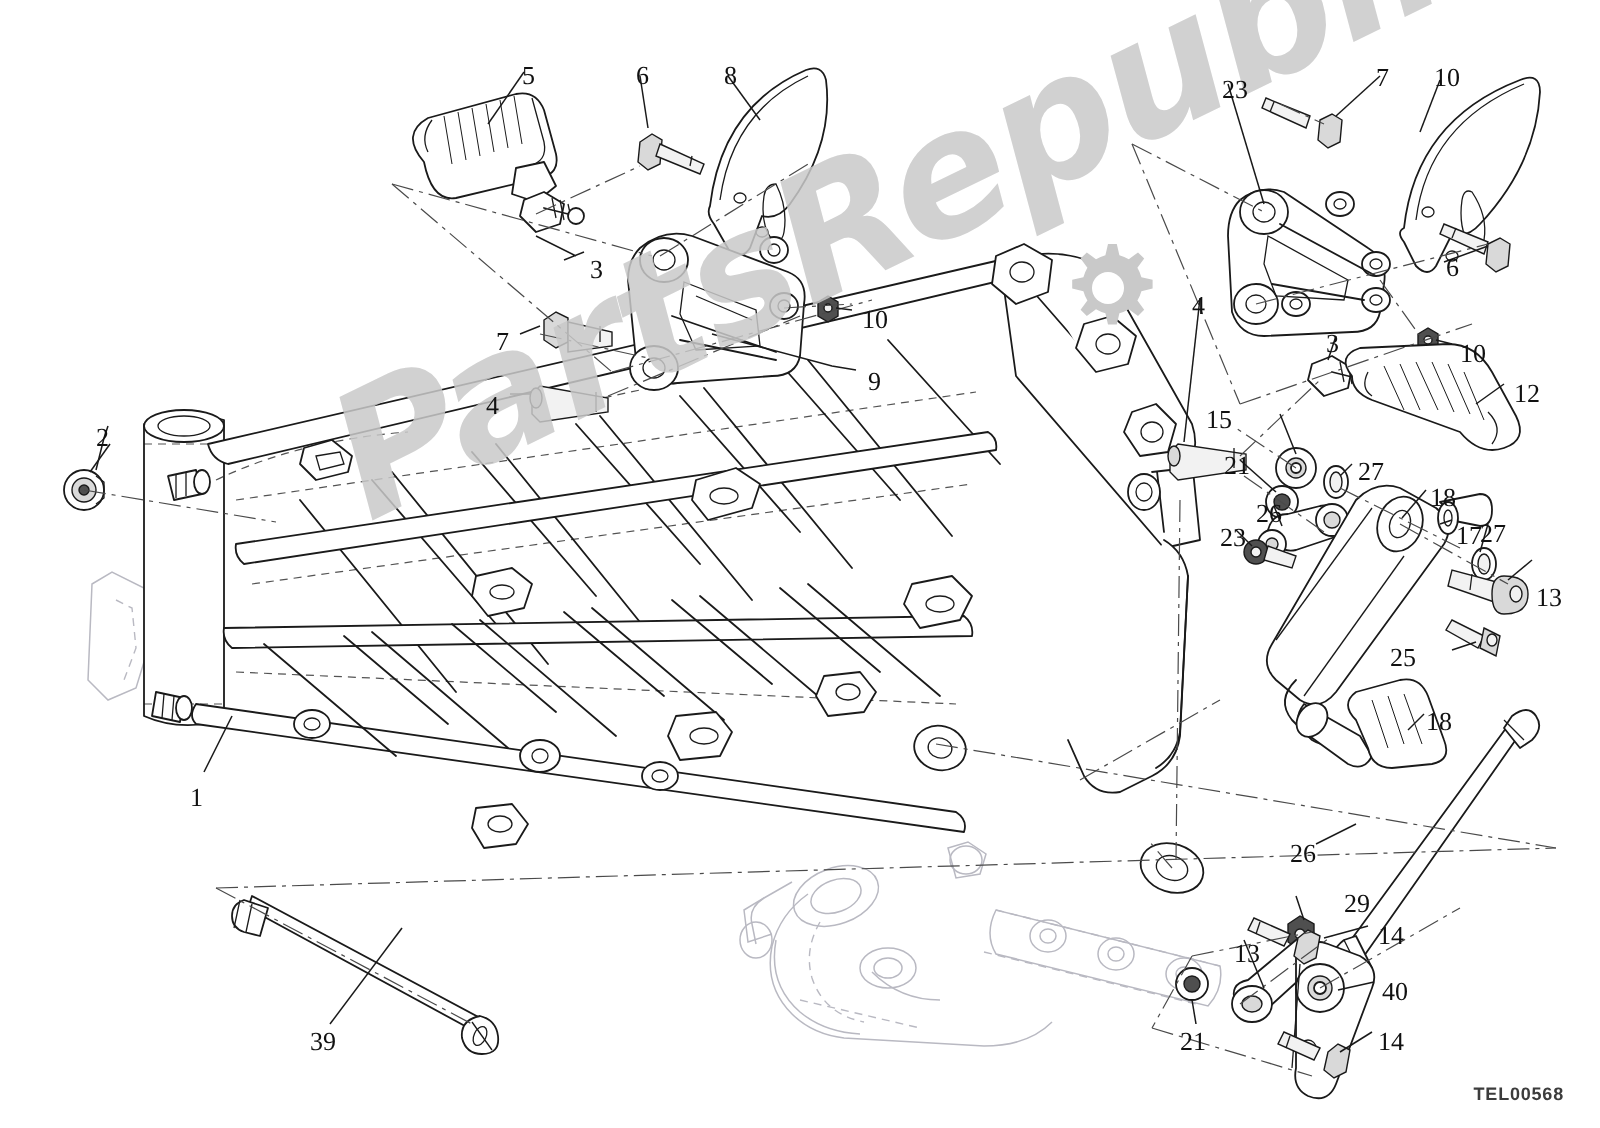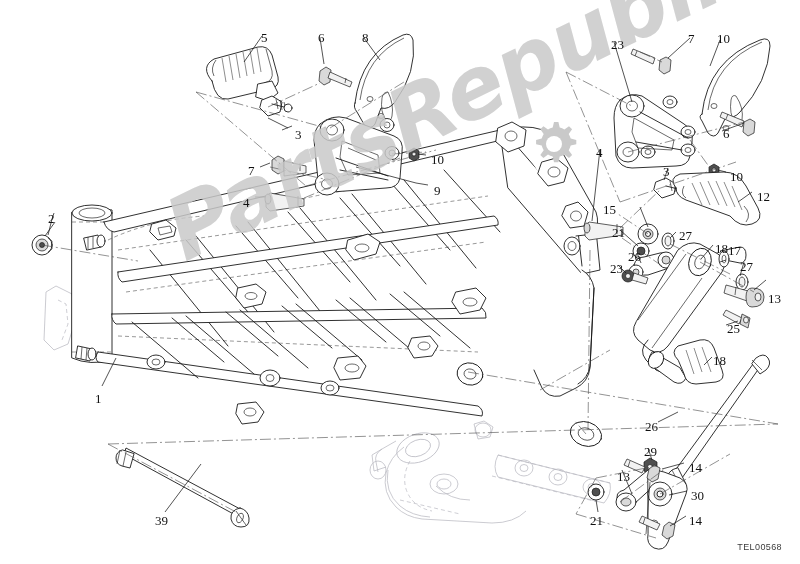--- a/index.html
+++ b/index.html
@@ -38,21 +38,21 @@
     font-family:"Liberation Serif",serif;
     font-size:13px;color:#111;
     line-height:13px;
     white-space:nowrap;
   }
 
   
   #code{
     position:absolute;right:18px;bottom:12px;z-index:12;
     font-family:"Liberation Sans",sans-serif;
-    font-size:9px;font-weight:normal;color:#3c3c3c;letter-spacing:.4px;
+    font-size:9px;font-weight:bold;color:#3c3c3c;letter-spacing:.4px;
   }
 </style>
 </head>
 <body>
 
 <div id="sheet">
 
   <svg id="drawing" viewBox="0 0 800 564">
     <defs>
       <style>
@@ -615,33 +615,33 @@
     <span class="lbl" style="left:248px;top:164px">7</span>
     <span class="lbl" style="left:362px;top:31px">8</span>
     <span class="lbl" style="left:434px;top:184px">9</span>
     <span class="lbl" style="left:431px;top:153px">10</span>
     <span class="lbl" style="left:717px;top:32px">10</span>
     <span class="lbl" style="left:757px;top:190px">12</span>
     <span class="lbl" style="left:768px;top:292px">13</span>
     <span class="lbl" style="left:689px;top:461px">14</span>
     <span class="lbl" style="left:603px;top:203px">15</span>
     <span class="lbl" style="left:617px;top:470px">13</span>
-    <span class="lbl" style="left:728px;top:244px">17</span>
+    <span class="lbl" style="left:728px;top:261px">17</span>
     <span class="lbl" style="left:713px;top:354px">18</span>
     <span class="lbl" style="left:715px;top:242px">18</span>
-    <span class="lbl" style="left:691px;top:489px">30</span>
+    <span class="lbl" style="left:691px;top:489px">40</span>
     <span class="lbl" style="left:612px;top:226px">21</span>
     <span class="lbl" style="left:628px;top:250px">26</span>
     <span class="lbl" style="left:610px;top:262px">23</span>
     <span class="lbl" style="left:155px;top:514px">39</span>
-    <span class="lbl" style="left:727px;top:322px">25</span>
+    <span class="lbl" style="left:695px;top:322px">25</span>
     <span class="lbl" style="left:645px;top:420px">26</span>
     <span class="lbl" style="left:679px;top:229px">27</span>
     <span class="lbl" style="left:611px;top:38px">23</span>
-    <span class="lbl" style="left:644px;top:445px">29</span>
+    <span class="lbl" style="left:672px;top:445px">29</span>
     <span class="lbl" style="left:596px;top:146px">4</span>
     <span class="lbl" style="left:723px;top:127px">6</span>
     <span class="lbl" style="left:688px;top:32px">7</span>
     <span class="lbl" style="left:663px;top:165px">3</span>
     <span class="lbl" style="left:730px;top:170px">10</span>
     <span class="lbl" style="left:689px;top:514px">14</span>
     <span class="lbl" style="left:590px;top:514px">21</span>
     <span class="lbl" style="left:740px;top:260px">27</span>
   </div>
 

